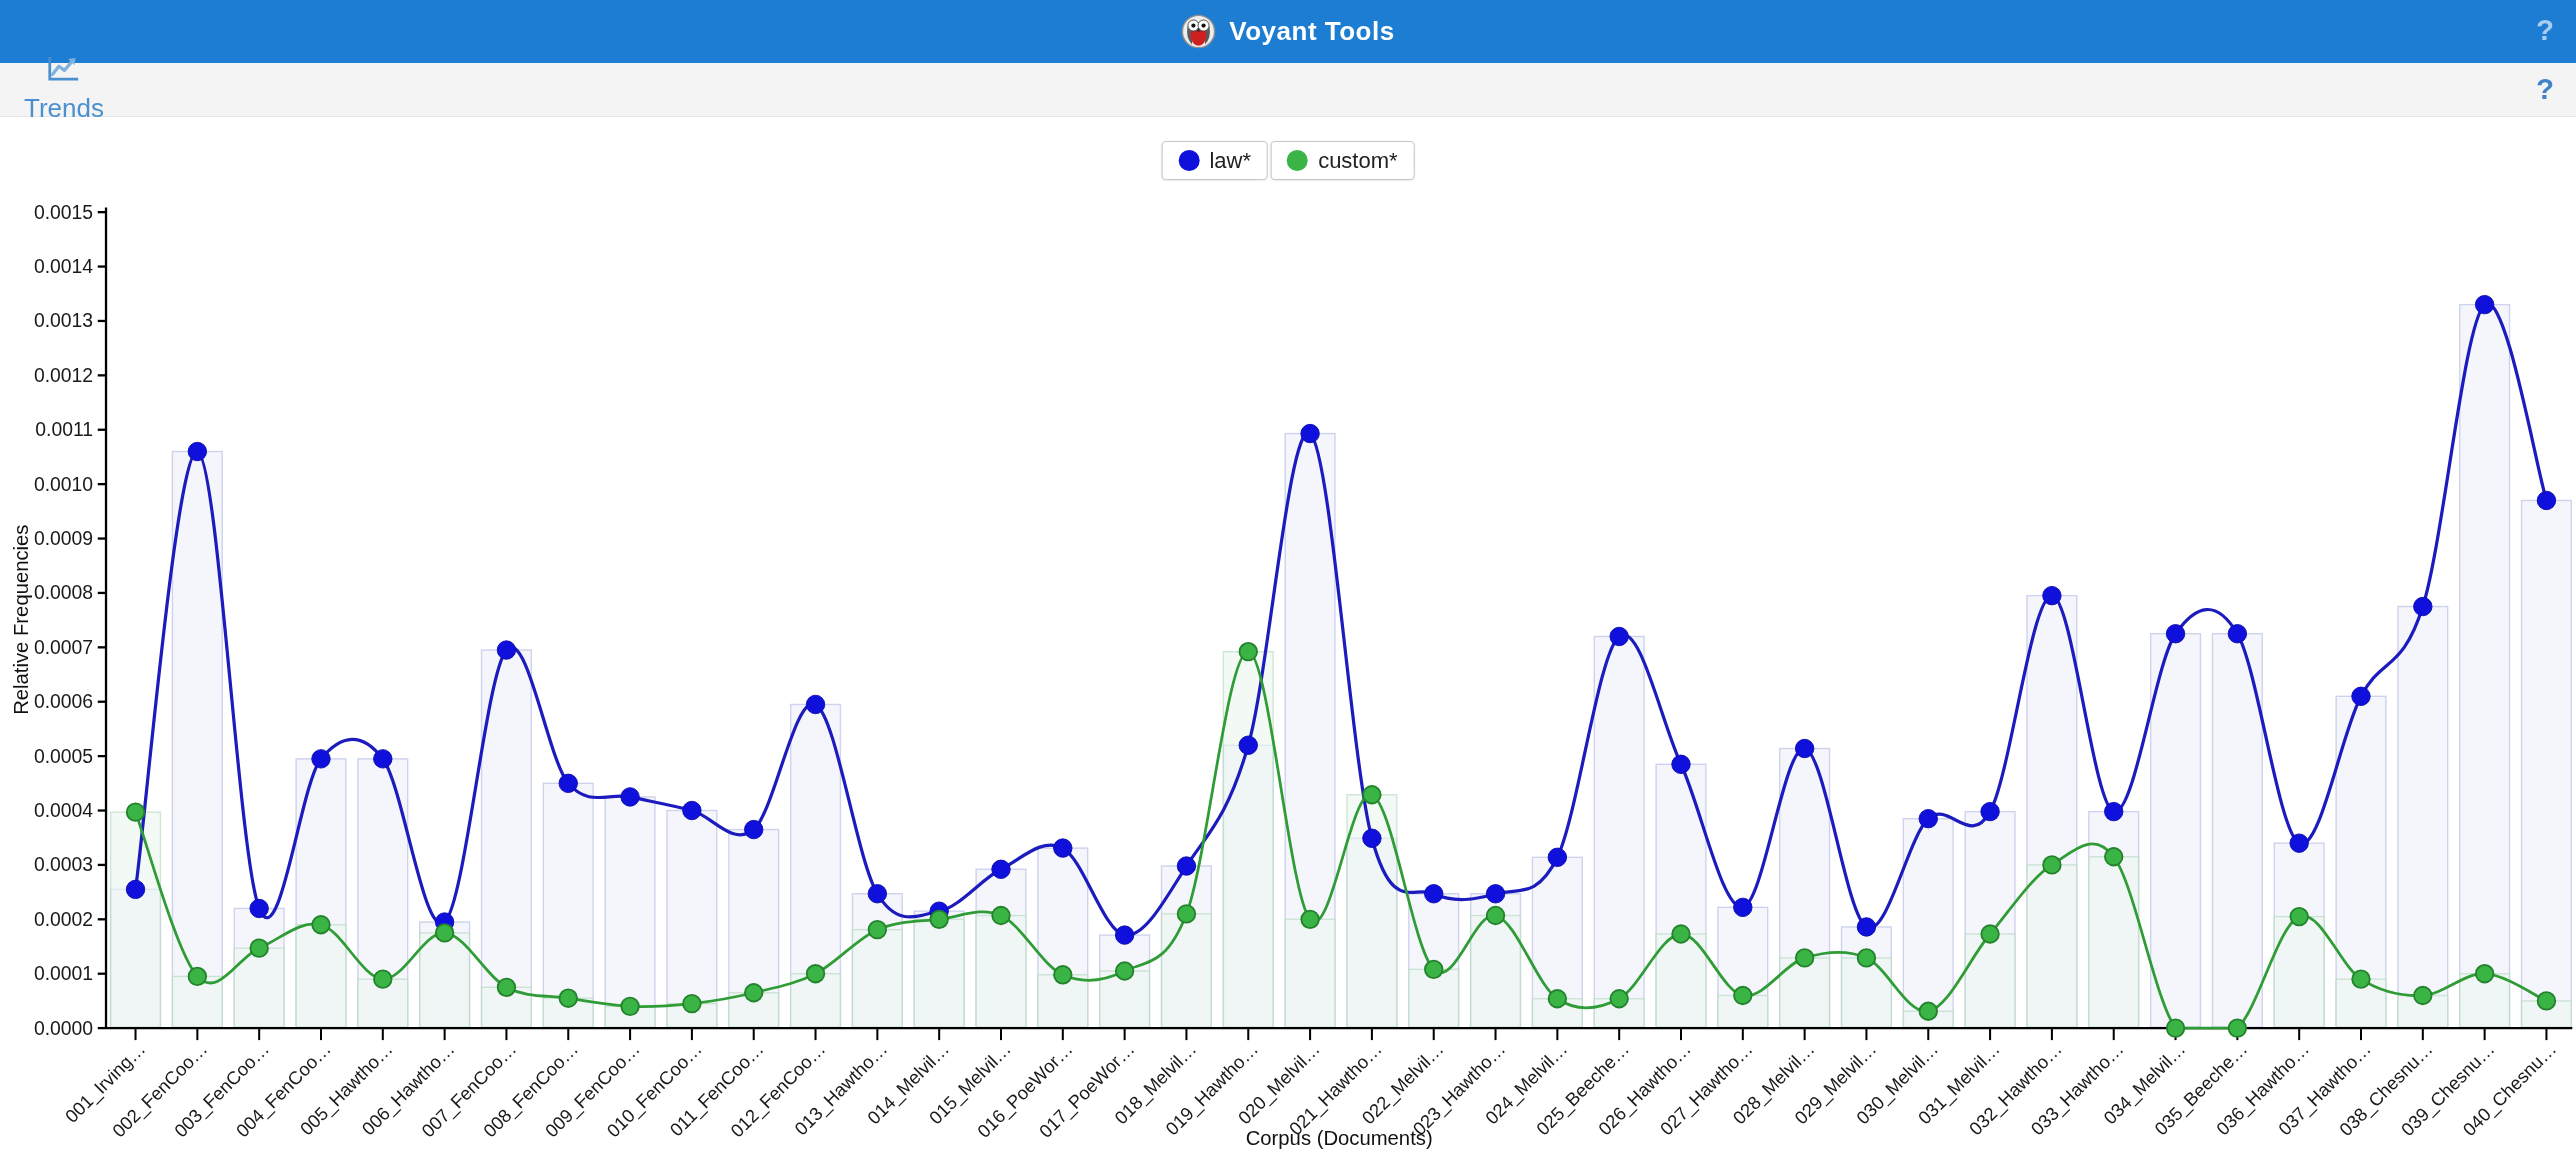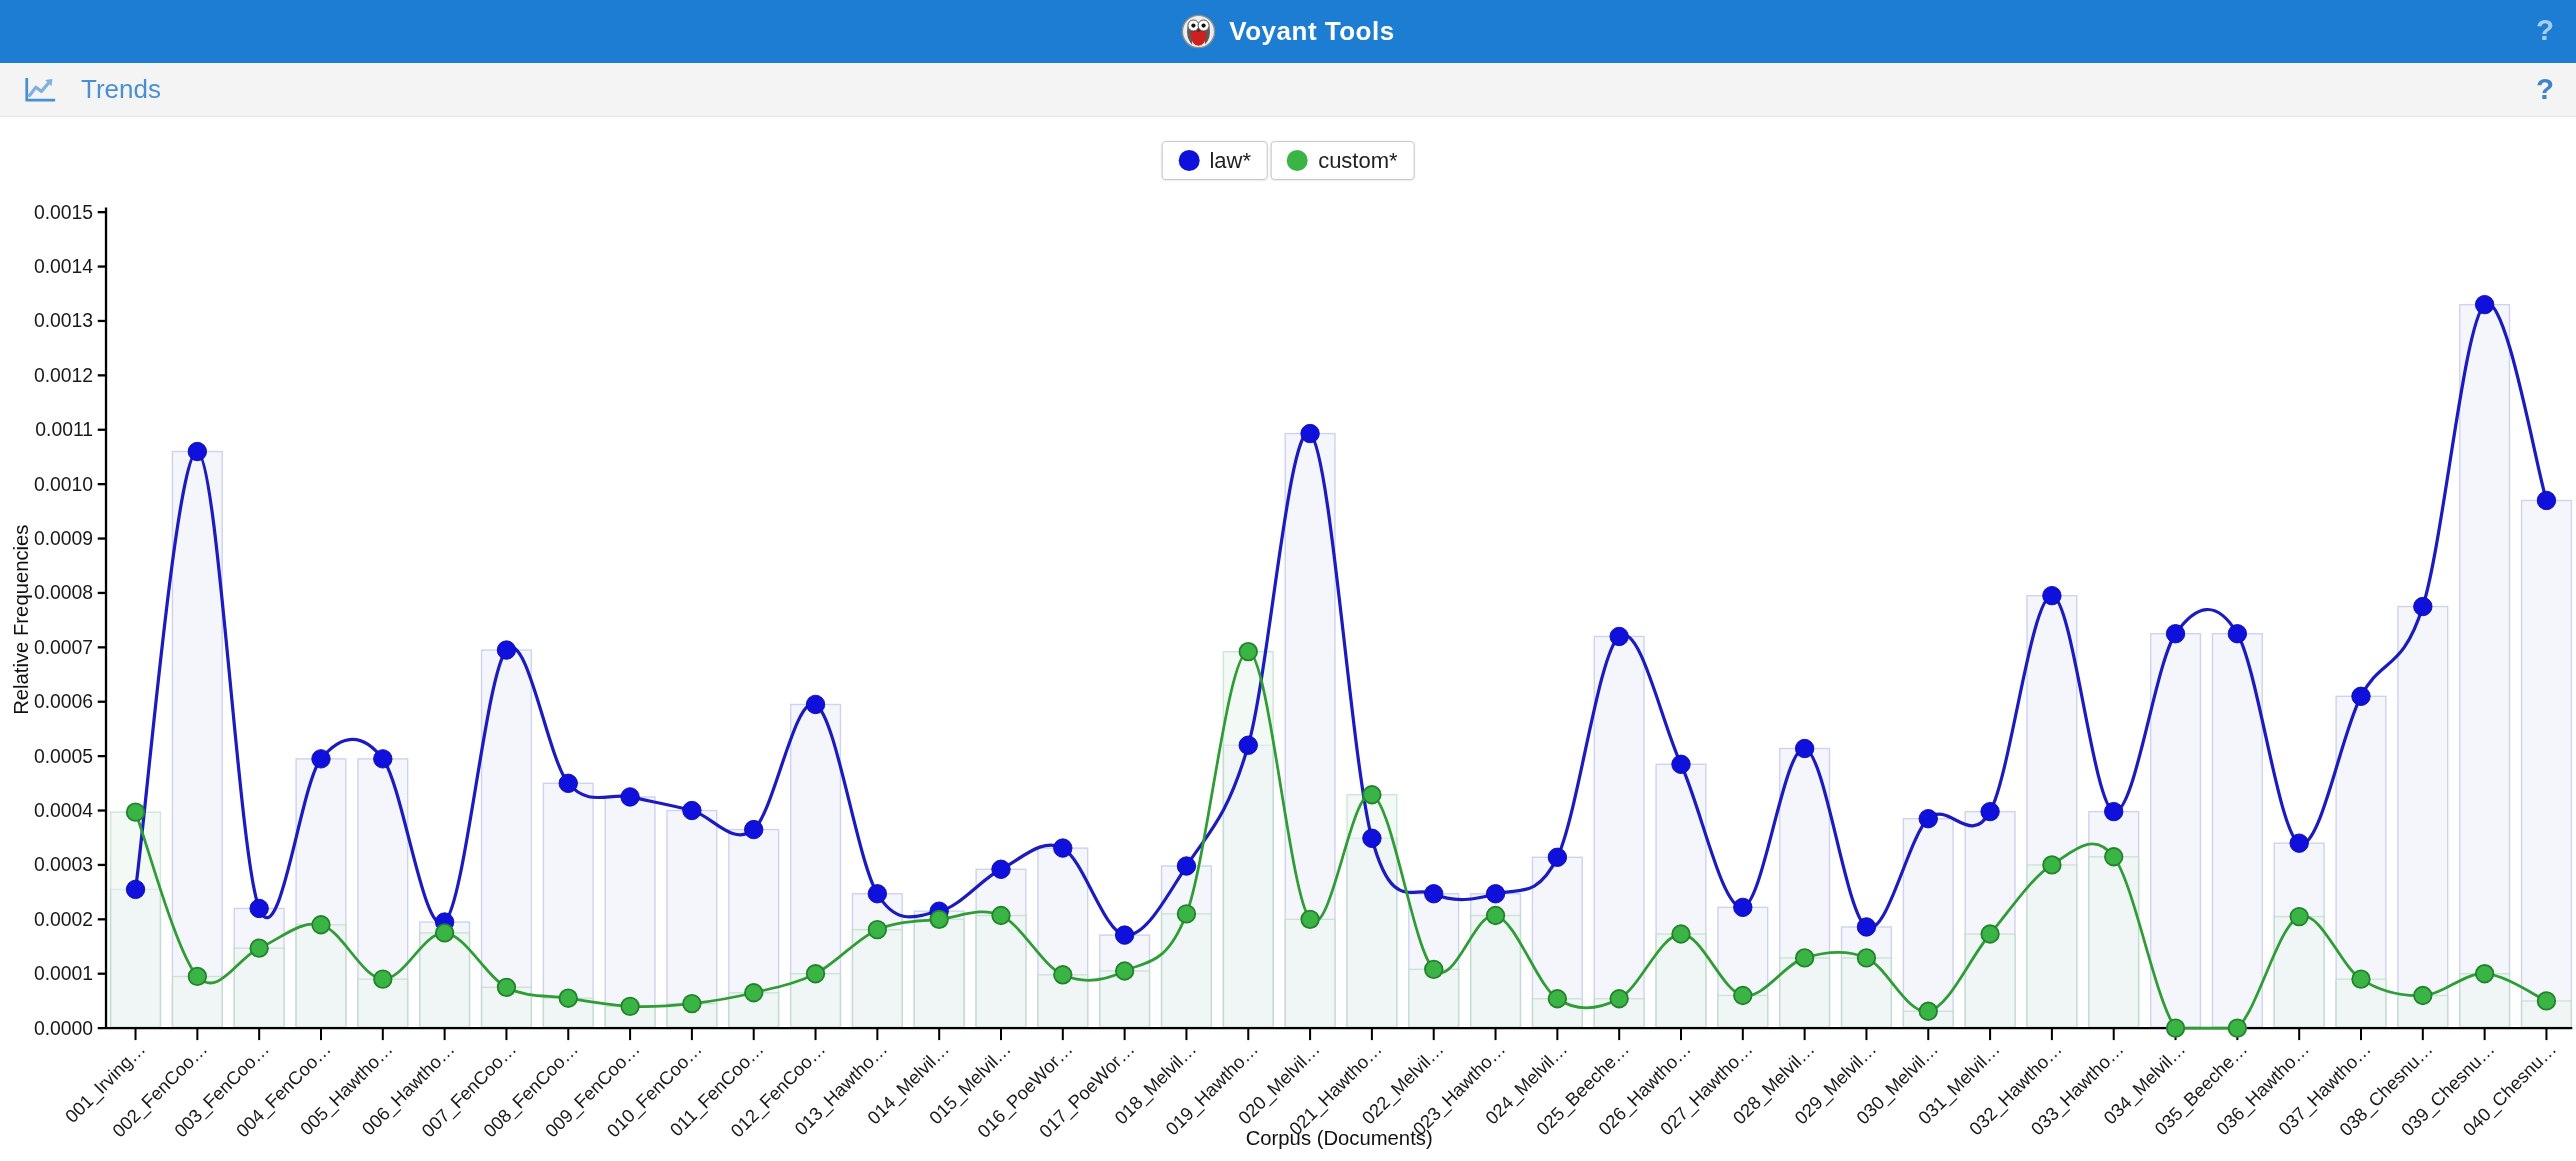--- a/index.html
+++ b/index.html
@@ -7,21 +7,21 @@
   .page{position:relative;width:2576px;height:1162px;background:#fff;}
 
   header{position:absolute;left:0;top:0;width:100%;height:63px;background:#1d7dd2;
          display:flex;align-items:center;justify-content:center;}
   .header-center{display:flex;align-items:center;gap:13px;}
   .app-title{color:#ffffff;font-size:26px;font-weight:700;letter-spacing:0.5px;}
   .header-help{position:absolute;right:22px;top:13px;color:#a9cdef;font-size:29.5px;font-weight:bold;cursor:pointer;}
 
   .toolbar{position:absolute;left:0;top:63px;width:100%;height:53px;background:#f4f4f4;
            border-bottom:0.9px solid #e6e6e6;display:flex;align-items:center;}
-  .tab{display:flex;align-items:center;gap:24px;margin-left:24px;cursor:pointer;}
+  .tab{display:flex;align-items:center;gap:11px;margin-left:24px;cursor:pointer;flex-direction:column;}
   .tab-label{color:#4a90d0;font-size:26px;}
   .toolbar-help{position:absolute;right:22px;top:9.2px;color:#3e84c6;font-size:29.5px;font-weight:bold;cursor:pointer;}
 
   .chart-wrap{position:absolute;left:0;top:117px;width:2576px;height:1045px;background:#fff;}
   #plot{position:absolute;left:0;top:0;}
 
   .legend{position:absolute;left:50%;top:24px;transform:translateX(-50%);display:flex;gap:2.8px;z-index:5;}
   .legend-item{display:flex;align-items:center;gap:10px;background:#ffffff;border:0.9px solid #c7c7c7;
                border-radius:4.6px;padding:4.6px 15.7px;height:28px;box-shadow:0 0.9px 1.8px rgba(0,0,0,.08);cursor:pointer;text-align:center;}
   .legend-item span.lbl{font-size:22px;color:#222;}

